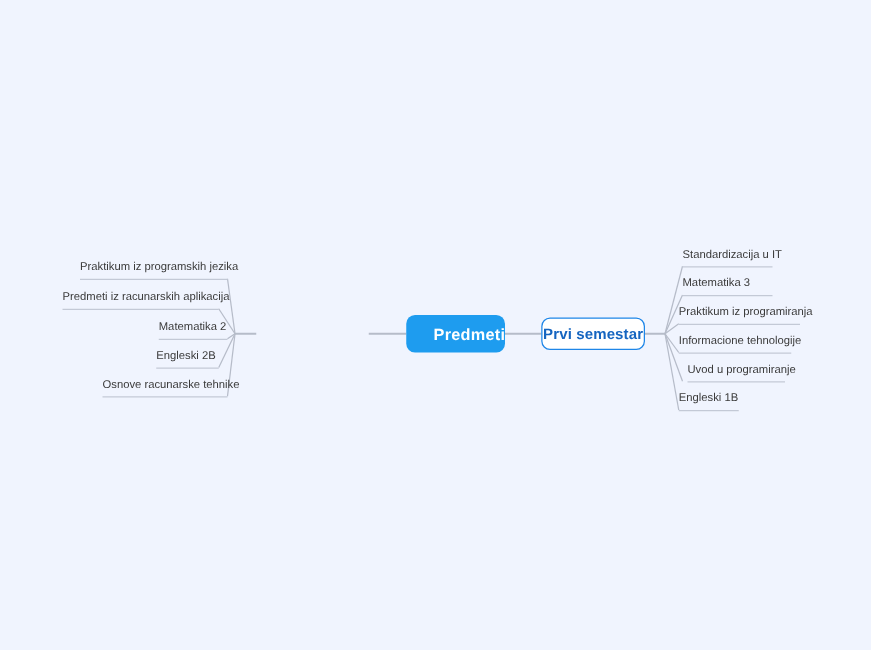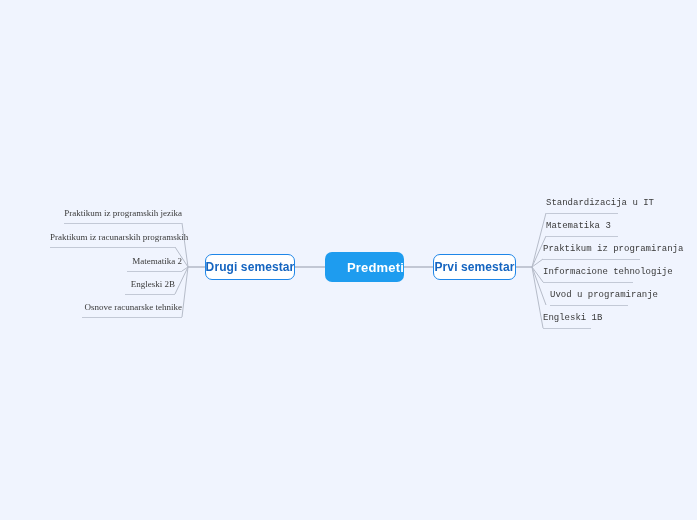--- a/index.html
+++ b/index.html
@@ -71,26 +71,24 @@
     position: absolute;
     box-sizing: border-box;
     white-space: nowrap;
     font-size: 9px;
     color: #3a3a3a;
     line-height: 14px;
     padding-bottom: 3px;
     border-bottom: 1px solid #c3c9d6;
   }
   .leaf-left {
-    text-align: right;
-    font-family: Liberation Serif, serif;
+    text-align: left;
   }
   .leaf-right {
     text-align: left;
-    font-family: Liberation Mono, monospace;
   }
 </style>
 </head>
 <body>
 
 <div id="canvas">
   <svg id="edges" viewBox="0 0 697 520" width="697" height="520" xmlns="http://www.w3.org/2000/svg">
       <line x1="295" y1="267" x2="325" y2="267" stroke="#b6bcc9" stroke-width="1.6"></line>
       <line x1="188" y1="267" x2="205" y2="267" stroke="#b6bcc9" stroke-width="1.6"></line>
       <path d="M 188 267 Q 185 245 182 223" fill="none" stroke="#b6bcc9" stroke-width="1"></path>
@@ -101,23 +99,22 @@
       <line x1="404" y1="267" x2="433" y2="267" stroke="#b6bcc9" stroke-width="1.6"></line>
       <line x1="516" y1="267" x2="532" y2="267" stroke="#b6bcc9" stroke-width="1.6"></line>
       <path d="M 532 267 Q 539 240 546 213" fill="none" stroke="#b6bcc9" stroke-width="1"></path>
       <path d="M 532 267 Q 539 251.5 546 236" fill="none" stroke="#b6bcc9" stroke-width="1"></path>
       <path d="M 532 267 Q 537.5 263 543 259" fill="none" stroke="#b6bcc9" stroke-width="1"></path>
       <path d="M 532 267 Q 537.5 274.5 543 282" fill="none" stroke="#b6bcc9" stroke-width="1"></path>
       <path d="M 532 267 Q 539 286 546 305" fill="none" stroke="#b6bcc9" stroke-width="1"></path>
       <path d="M 532 267 Q 537.5 297.5 543 328" fill="none" stroke="#b6bcc9" stroke-width="1"></path>
     </svg>
 <div class="node node-root" style="left: 325px; top: 252px; width: 79px; height: 30px; padding-left: 38px;">Predmeti</div>
-    <div class="node node-branch" style="left: 205px; top: 254px; width: 90px; height: 26px;">Drugi semestar</div>
     <div class="leaf leaf-left" style="top: 206px; width: 118px; left: 64px;">Praktikum iz programskih jezika</div>
-    <div class="leaf leaf-left" style="top: 230px; width: 125px; left: 50px;">Praktikum iz racunarskih programskih</div>
+    <div class="leaf leaf-left" style="top: 230px; width: 125px; left: 50px;">Predmeti iz racunarskih aplikacija</div>
     <div class="leaf leaf-left" style="top: 254px; width: 55px; left: 127px;">Matematika 2</div>
     <div class="leaf leaf-left" style="top: 277px; width: 50px; left: 125px;">Engleski 2B</div>
     <div class="leaf leaf-left" style="top: 300px; width: 100px; left: 82px;">Osnove racunarske tehnike</div>
     <div class="node node-branch" style="left: 433px; top: 254px; width: 83px; height: 26px;">Prvi semestar</div>
     <div class="leaf leaf-right" style="top: 196px; width: 72px; left: 546px;">Standardizacija u IT</div>
     <div class="leaf leaf-right" style="top: 219px; width: 72px; left: 546px;">Matematika 3</div>
     <div class="leaf leaf-right" style="top: 242px; width: 97px; left: 543px;">Praktikum iz programiranja</div>
     <div class="leaf leaf-right" style="top: 265px; width: 90px; left: 543px;">Informacione tehnologije</div>
     <div class="leaf leaf-right" style="top: 288px; width: 78px; left: 550px;">Uvod u programiranje</div>
     <div class="leaf leaf-right" style="top: 311px; width: 48px; left: 543px;">Engleski 1B</div>

